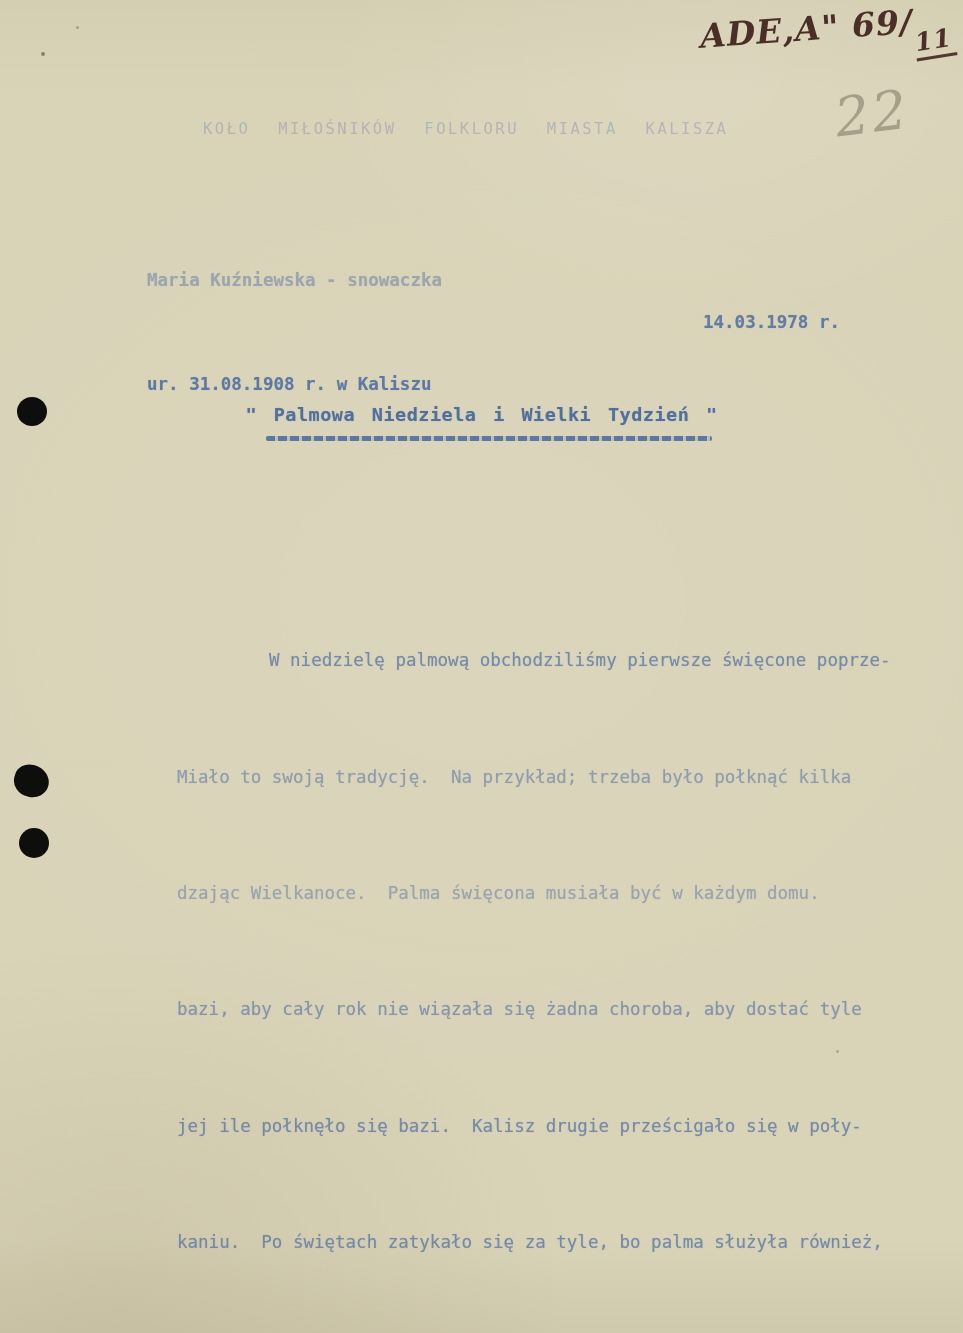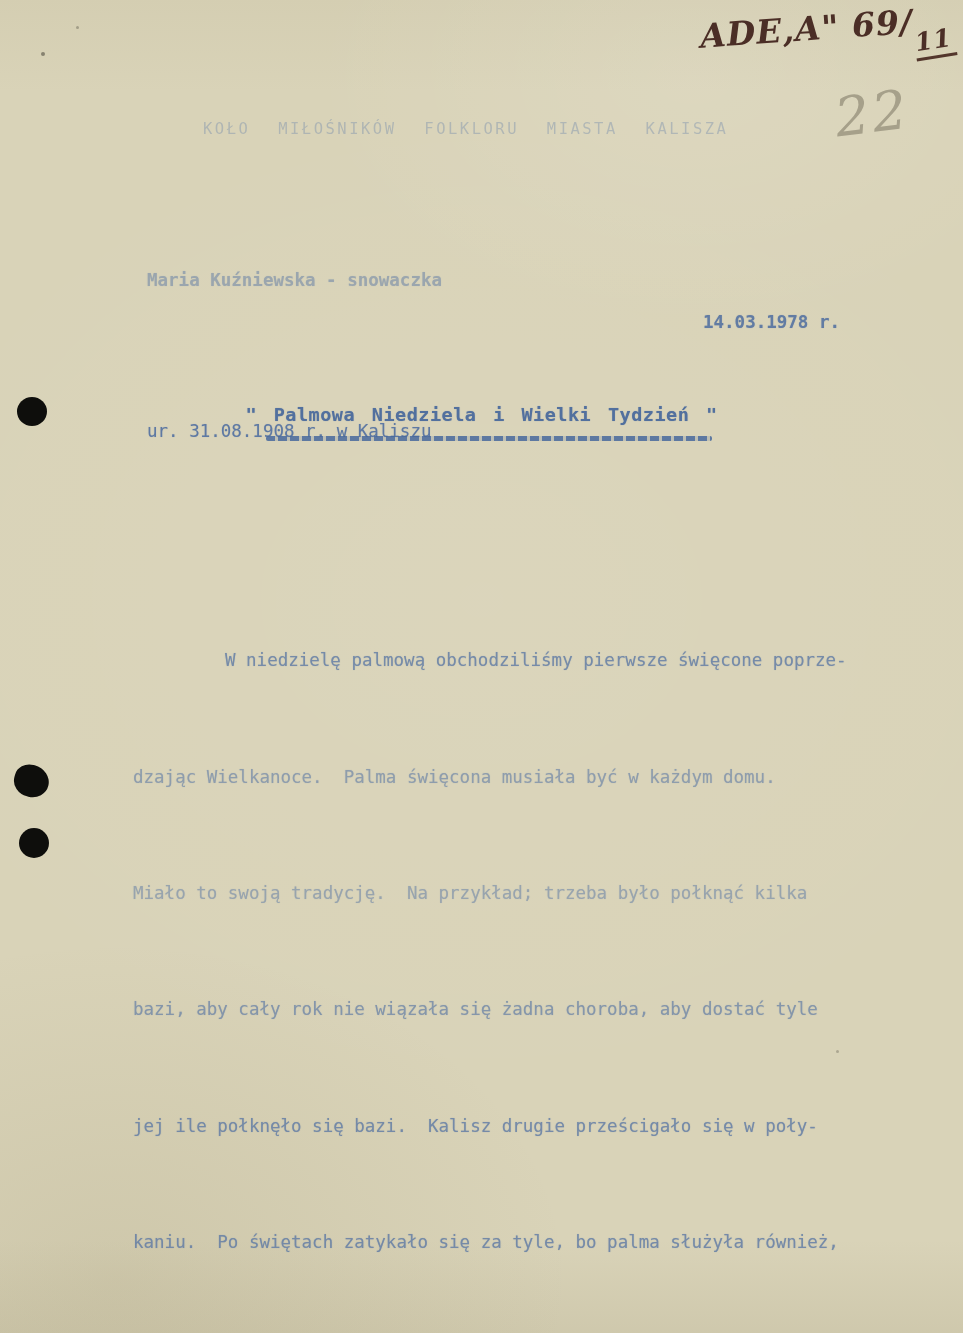--- a/index.html
+++ b/index.html
@@ -50,21 +50,21 @@
   
   .org-header{
     position:absolute;left:203px;top:120px;
     font-size:15.5px;letter-spacing:2.5px;word-spacing:16px;
     color:#6d86ab;opacity:.38;filter:blur(0.6px);white-space:nowrap;
   }
 
   
   .author{position:absolute;left:147px;top:194px;font-size:17.5px;line-height:34.5px;color:#5d79a4;white-space:pre;}
   .author .a-line{opacity:.62;text-shadow:0 0 1px rgba(93,121,164,.5);font-weight:bold;}
-  .author .a-line.strong{opacity:.88;font-weight:normal;color:#4e6da0;margin-top:47px;}
+  .author .a-line.strong{opacity:.88;font-weight:bold;color:#4e6da0;}
   .author .a-line.dim{opacity:.5;}
 
   .datestamp{
     position:absolute;left:703px;top:296px;
     font-size:17.5px;font-weight:bold;color:#4e6da0;opacity:.85;
     text-shadow:0 0 1px rgba(78,109,160,.5);white-space:nowrap;margin-top:16px;
   }
 
   
   .essay-title{
@@ -79,21 +79,21 @@
     border-radius:2px;filter:blur(.4px);
   }
 
   
   .body-text{
     position:absolute;left:133px;top:486px;width:730px;
     font-size:17.5px;line-height:38.8px;color:#5d79a4;
     text-shadow:0 0 1px rgba(93,121,164,.55);
     white-space:pre;filter:blur(.15px);
   }
-  .line{opacity:.8;}
+  .line{opacity:.8;margin-left:44px;}
   .line.ind{text-indent:92px;}
   .p0 .line:nth-child(2){opacity:.6}
   .p0 .line:nth-child(3){opacity:.52}
   .p0 .line:nth-child(4){opacity:.68}
   .p0 .line:nth-child(7){opacity:.62}
   .p0 .line:nth-child(8){opacity:.58}
   .p0 .line:nth-child(9){opacity:.66}
 </style>
 </head>
 <body>
@@ -119,22 +119,22 @@
   </div>
 
   <div class="datestamp">14.03.1978 r.</div>
 
   <div class="essay-title">" Palmowa Niedziela i Wielki Tydzień "</div>
   <div class="title-underline"></div>
 
   <div class="body-text">
     <div class="para p0">
       <div class="line ind">W niedzielę palmową obchodziliśmy pierwsze święcone poprze-</div>
+      <div class="line">Miało to swoją tradycję.  Na przykład; trzeba było połknąć kilka</div>
       <div class="line">dzając Wielkanoce.  Palma święcona musiała być w każdym domu.</div>
-      <div class="line">Miało to swoją tradycję.  Na przykład; trzeba było połknąć kilka</div>
       <div class="line">bazi, aby cały rok nie wiązała się żadna choroba, aby dostać tyle</div>
       <div class="line">jej ile połknęło się bazi.  Kalisz drugie prześcigało się w poły-</div>
       <div class="line">kaniu.  Po świętach zatykało się za tyle, bo palma służyła również,</div>
       
       
       
     </div>
     
     
   </div>

